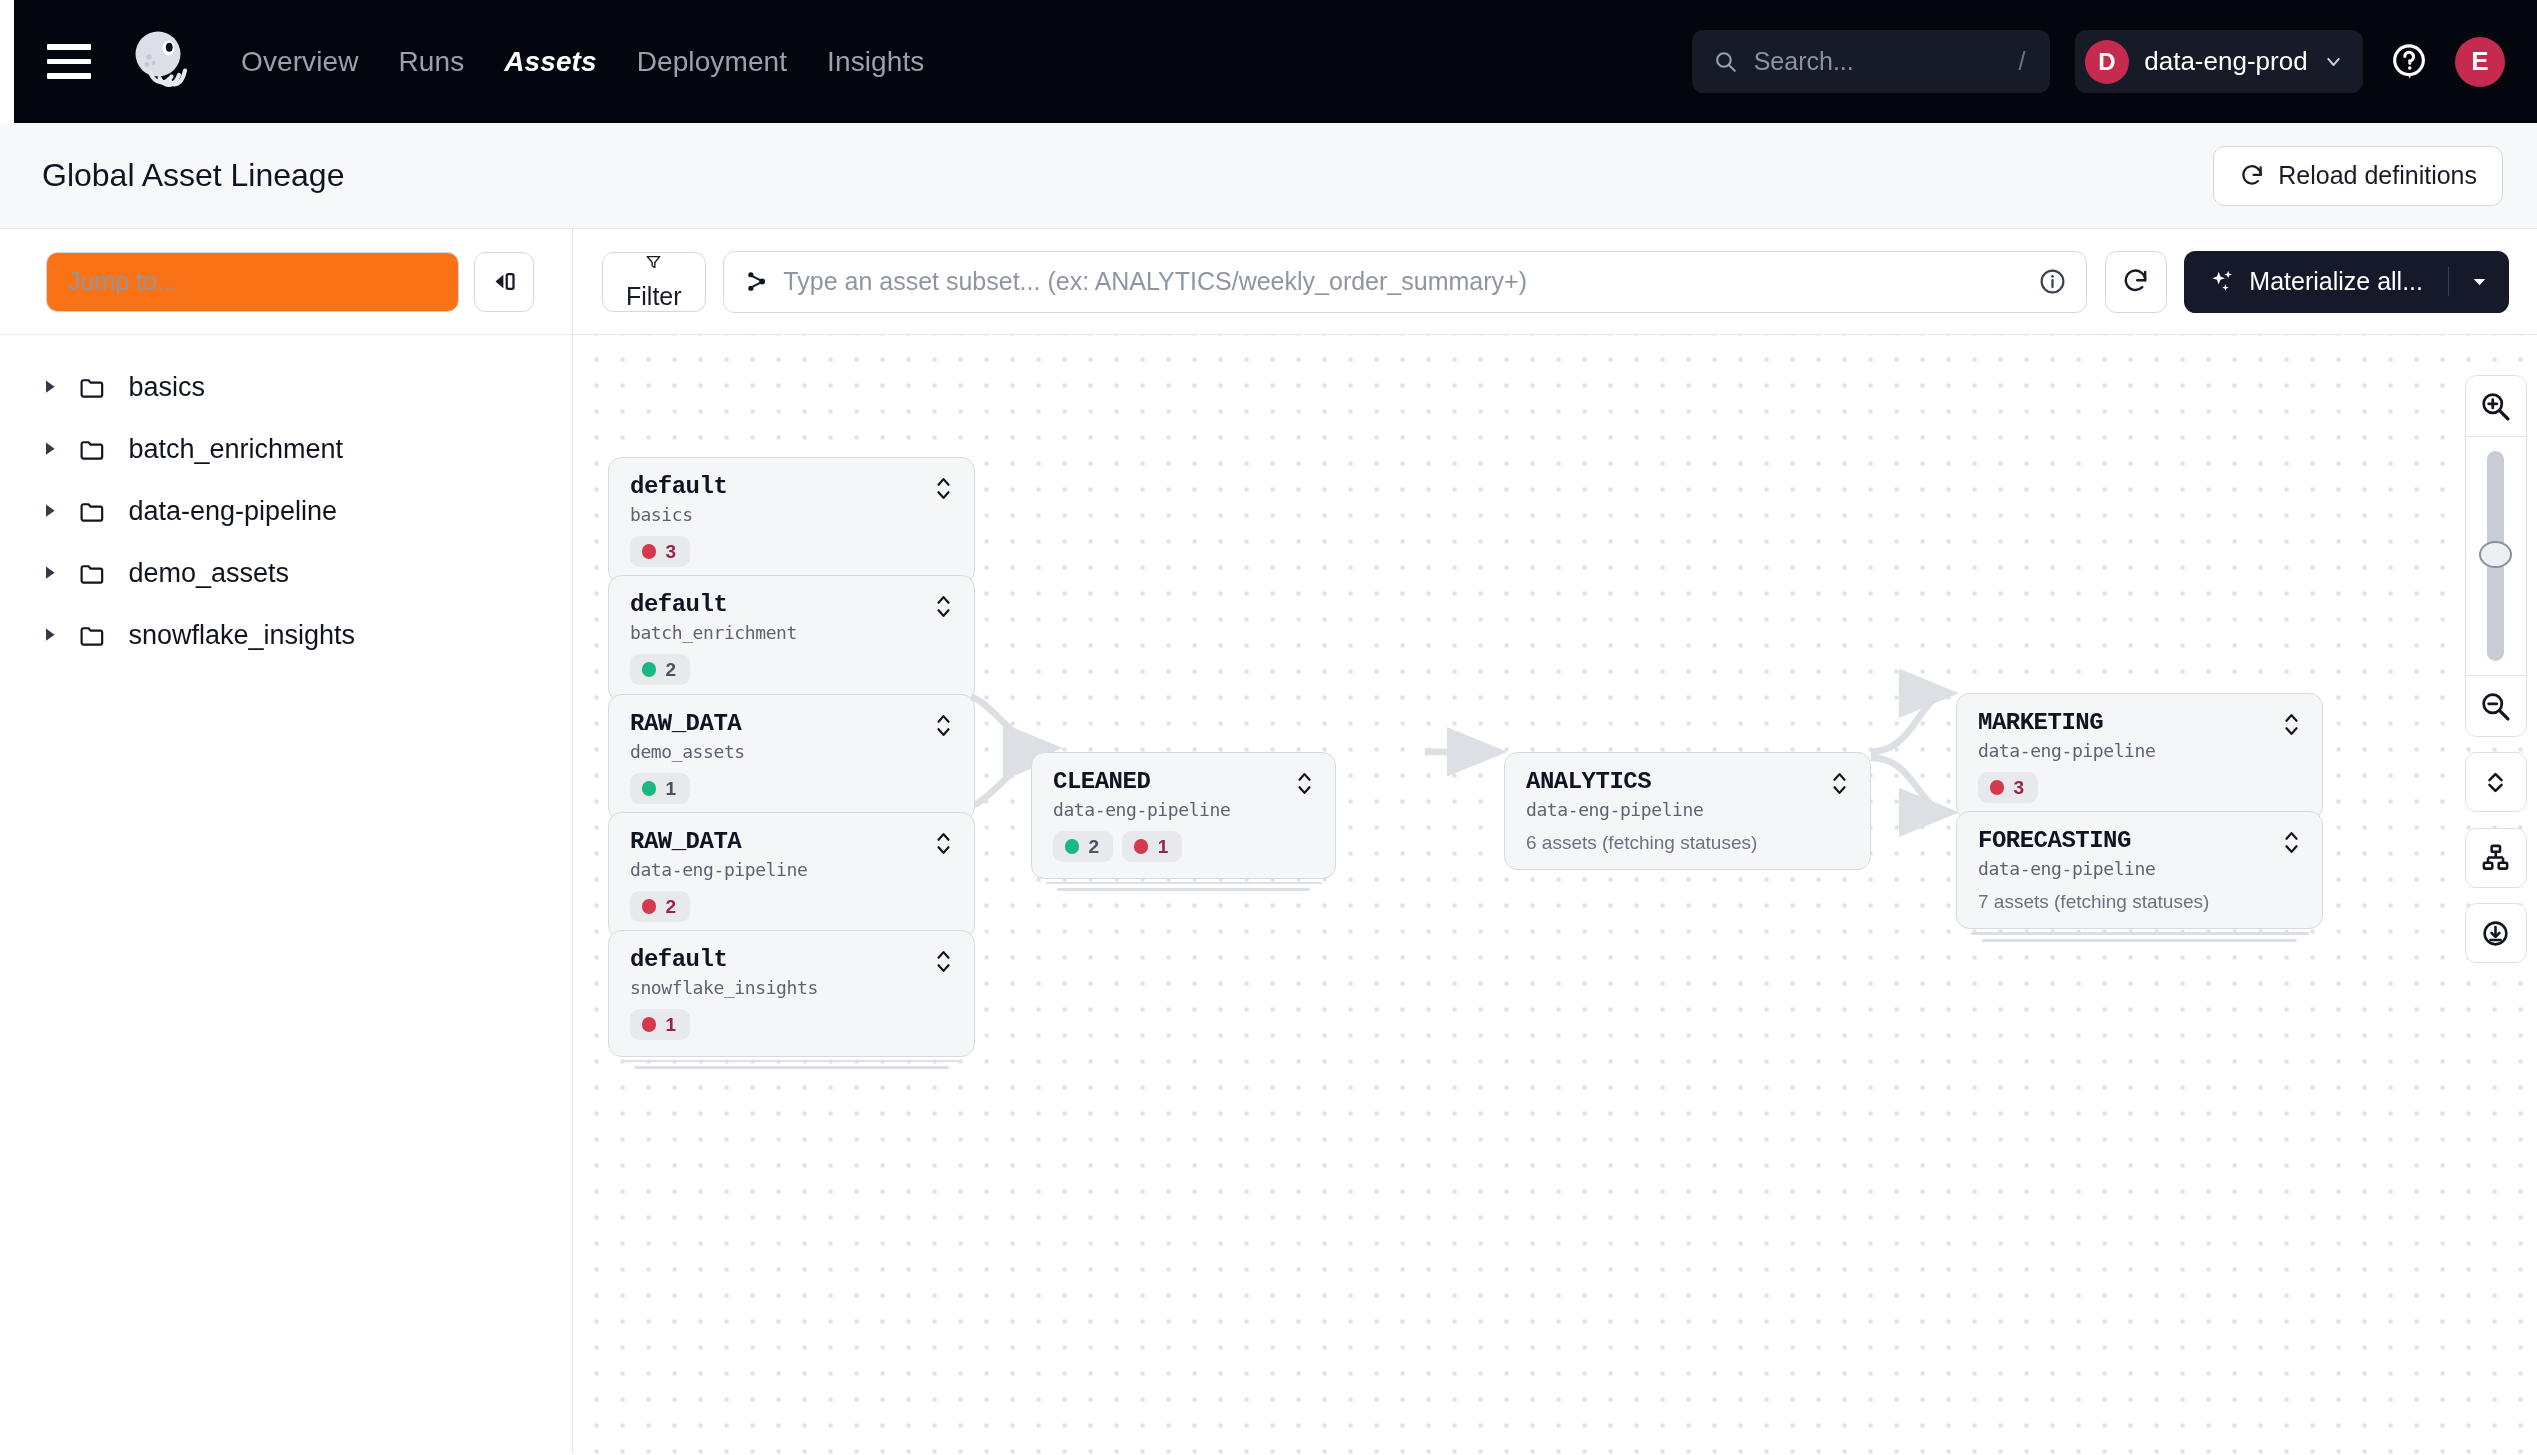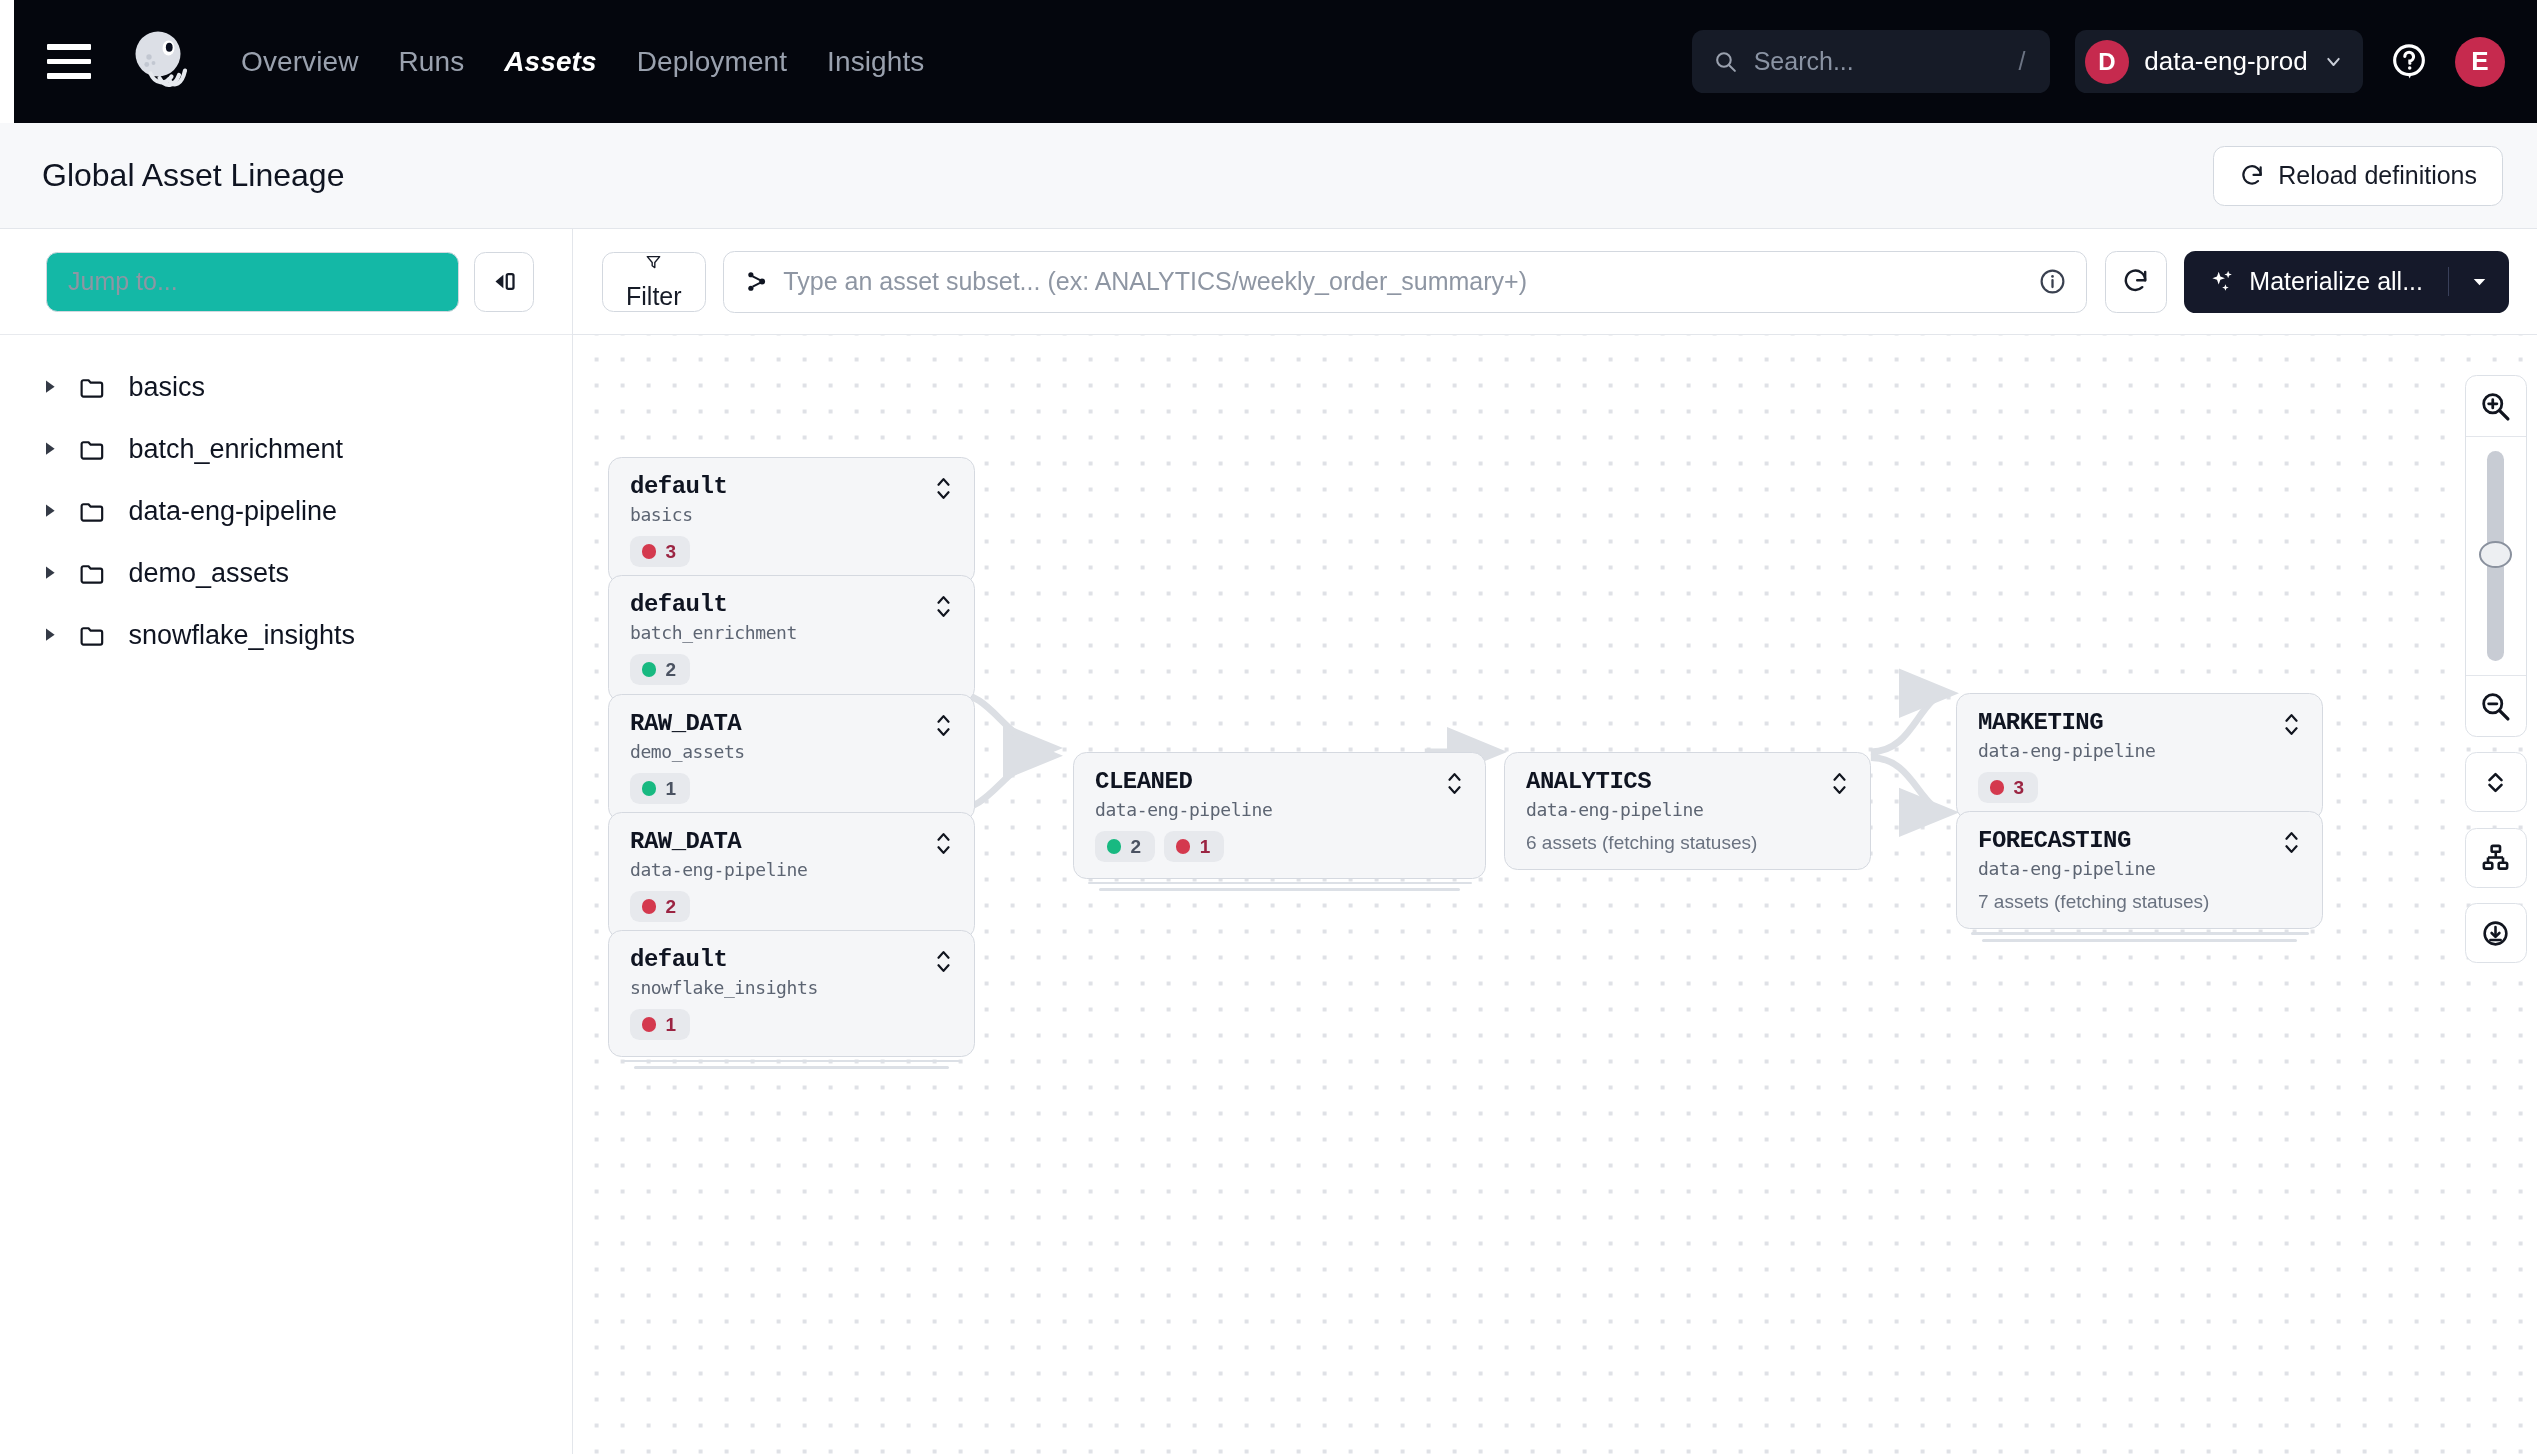--- a/index.html
+++ b/index.html
@@ -114,21 +114,21 @@
   }
   .sidebar-top {
     height: 106px;
     display: flex; align-items: center; gap: 15.4px;
     padding: 0 38px 0 46px;
     border-bottom: 1px solid #E8EAEE;
   }
   .jump-input {
     flex: 1; height: 60px;
     border: 1px solid #D3D8DF; border-radius: 11.5px;
-    background: #14b8a6; outline: none;
+    background: #f97316; outline: none;
     padding: 0 21px;
     font-size: 25px; color: #161B27;
     font-family: "Liberation Sans", sans-serif;
   }
   .jump-input::placeholder { color: #8E96A3; }
   .collapse-btn {
     width: 60px; height: 60px; flex: 0 0 60px;
     border: 1px solid #D3D8DF; border-radius: 11.5px;
     background: #fff;
     display:flex; align-items:center; justify-content:center;
@@ -579,21 +579,21 @@
           </svg>
         </div>
         <div class="badges">
           <span class="badge failed">
             <i class="dot"></i>
             <b>1</b>
           </span>
         </div>
       </div>
 
-      <div class="node stacked" style="left:500px; top:417px; width:413px;">
+      <div class="node stacked" style="left:458px; top:417px; width:305px;">
         <div class="node-head">
           <div>
             <div class="node-title">CLEANED</div>
             <div class="node-sub">data-eng-pipeline</div>
           </div>
           <svg class="node-expand" viewBox="0 0 12 20">
             <polyline points="2,7 6,2.5 10,7" stroke="#11151F" stroke-width="1.8" fill="none" stroke-linecap="round" stroke-linejoin="round"></polyline>
             <polyline points="2,13 6,17.5 10,13" stroke="#11151F" stroke-width="1.8" fill="none" stroke-linecap="round" stroke-linejoin="round"></polyline>
           </svg>
         </div>

